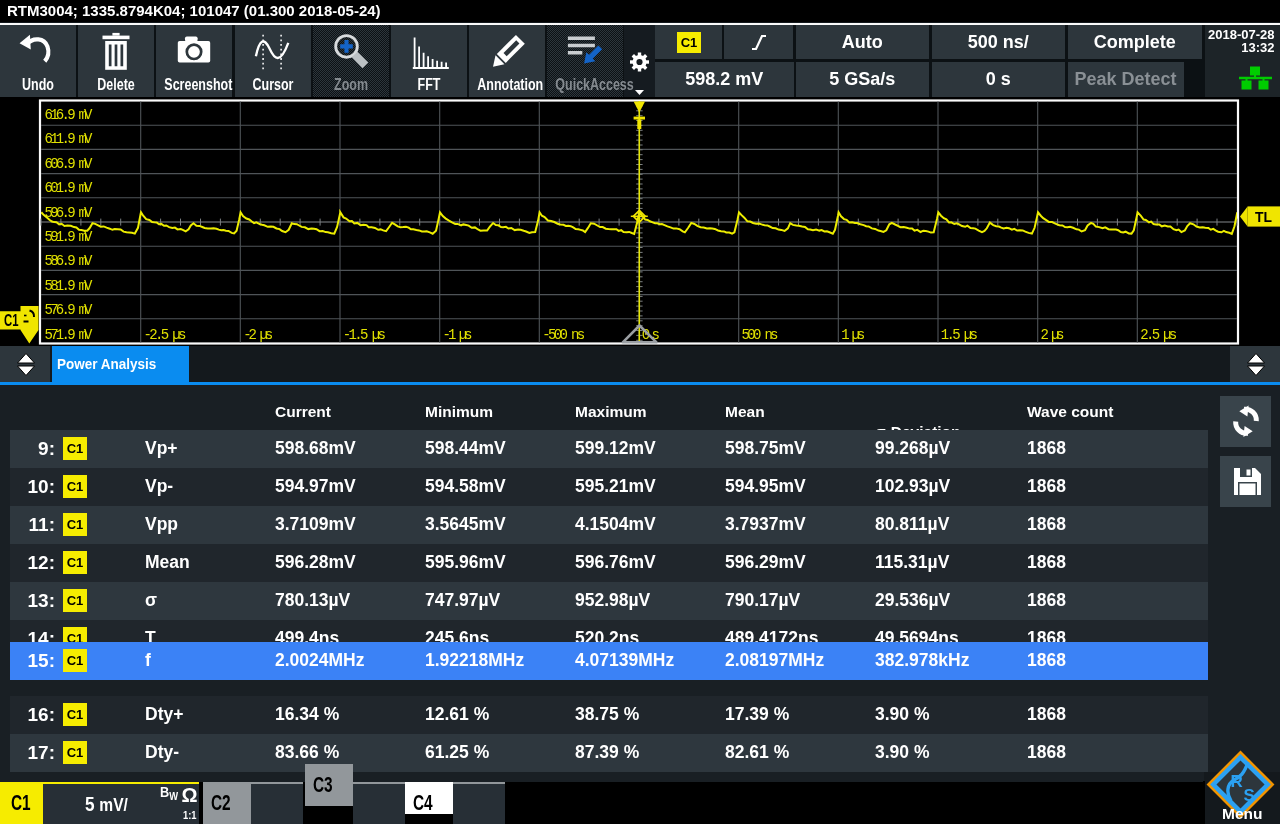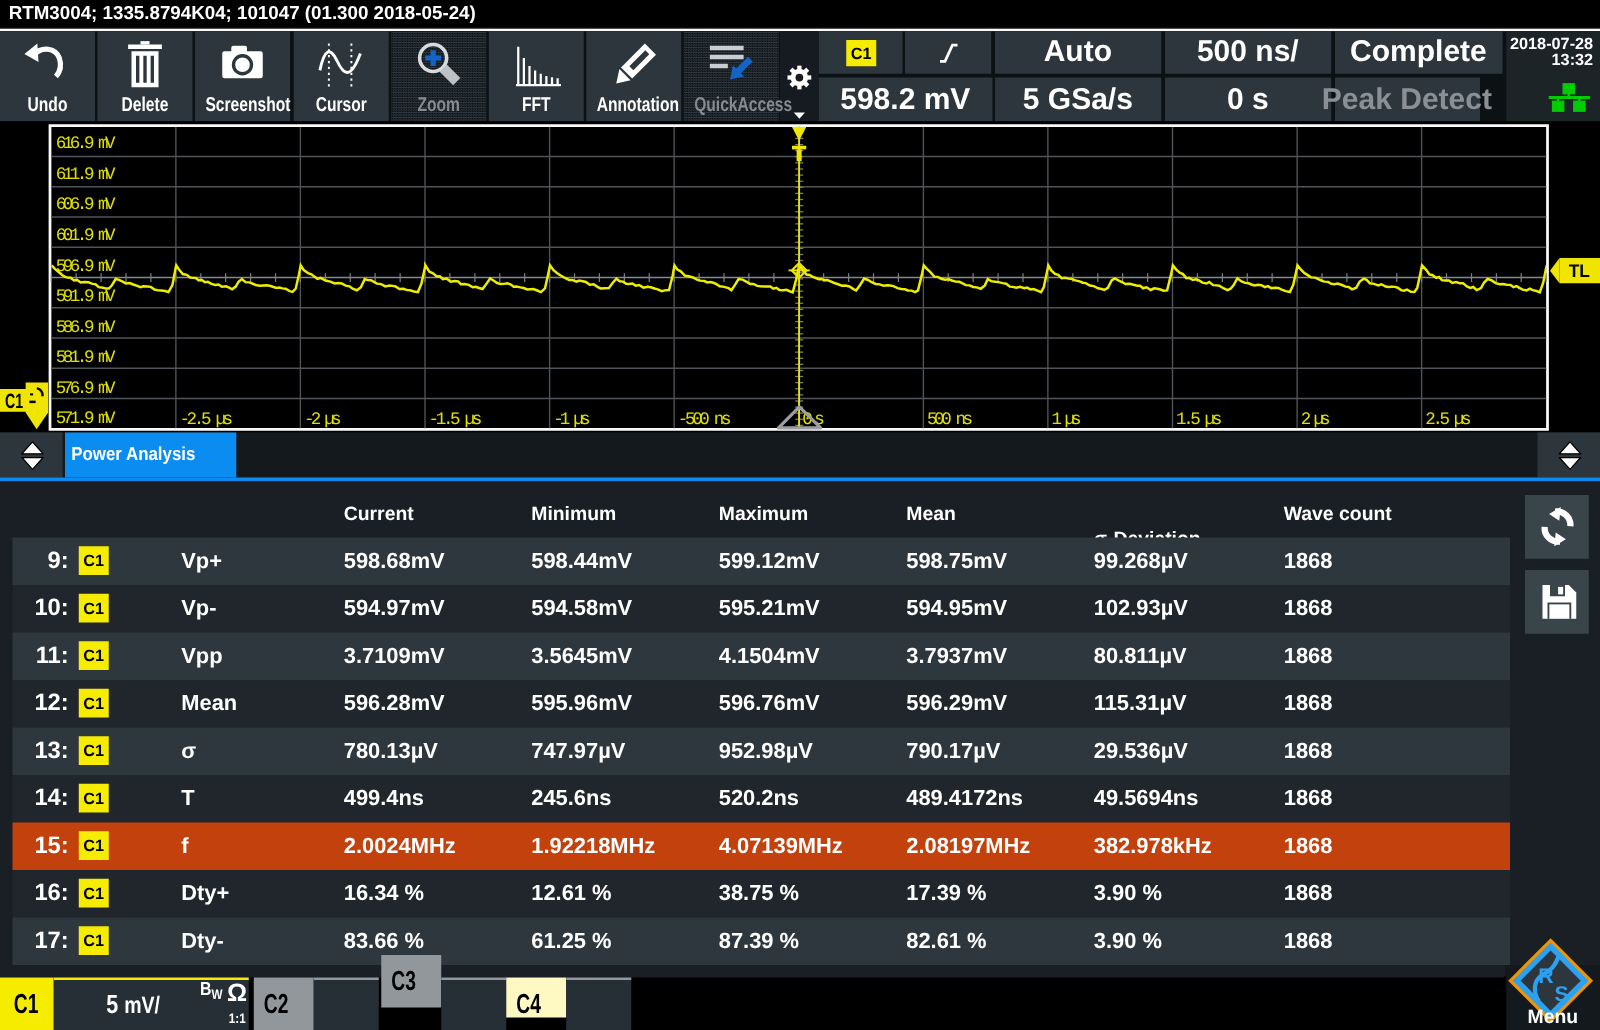--- a/index.html
+++ b/index.html
@@ -4,21 +4,21 @@
   html,body{margin:0;padding:0;}
   body{width:1280px;height:824px;position:relative;background:#14191d;overflow:hidden;
        font-family:"Liberation Sans",sans-serif;}
   .abs{position:absolute;}
   .btn{position:absolute;top:25px;height:72px;width:76px;background:#2d363c;}
   .btn .lab{position:absolute;bottom:3px;left:0;right:0;text-align:center;color:#fff;
        font-size:16px;font-weight:bold;transform:scaleX(0.78);white-space:nowrap;}
   .btn svg{position:absolute;left:50%;top:7px;transform:translateX(-50%) scale(0.9);transform-origin:50% 0;}
   .btn.dis{background:repeating-conic-gradient(#0c1114 0% 25%, #2d363c 0% 50%) 0 0/2px 2px;}
   .btn.dis .lab{color:#858b90;}
-  .cell{position:absolute;background:#2d363c;color:#fff;font-weight:bold;font-size:24px;
+  .cell{position:absolute;background:#2d363c;color:#fff;font-weight:bold;font-size:18px;
         display:flex;align-items:center;justify-content:center;white-space:nowrap;}
   .trow{position:absolute;left:10px;width:1198px;height:38px;}
   .trow .num{position:absolute;left:0;width:45px;text-align:right;top:8px;color:#fff;
         font-size:19px;font-weight:bold;}
   .trow .c1b{position:absolute;left:53px;top:7px;width:24px;height:23px;background:#f6ec00;
         color:#000;font-size:13px;font-weight:bold;text-align:center;line-height:23px;}
   .trow .v{position:absolute;top:8px;color:#fff;font-size:17.5px;font-weight:bold;white-space:nowrap;}
   .hdr{position:absolute;color:#fff;font-size:15.5px;font-weight:bold;top:0;}
   .v.t1{left:135px}.v.t2{left:265px}.v.t3{left:415px}.v.t4{left:565px}.v.t5{left:715px}
   .v.t6{left:865px}.v.t7{left:1017px}
@@ -427,21 +427,21 @@
  <div class="num">14:</div>
     <div class="c1b">C1</div>
  <div class="v t1">T</div>
  <div class="v t2">499.4ns</div>
  <div class="v t3">245.6ns</div>
  <div class="v t4">520.2ns</div>
  <div class="v t5">489.4172ns</div>
  <div class="v t6">49.5694ns</div>
  <div class="v t7">1868</div>
 </div>
-<div class="trow" style="top:658px;background:#c2410c;">
+<div class="trow" style="top:642px;background:#3b82f6;">
  <div class="num">15:</div>
     <div class="c1b">C1</div>
  <div class="v t1">f</div>
  <div class="v t2">2.0024MHz</div>
  <div class="v t3">1.92218MHz</div>
  <div class="v t4">4.07139MHz</div>
  <div class="v t5">2.08197MHz</div>
  <div class="v t6">382.978kHz</div>
  <div class="v t7">1868</div>
 </div>
@@ -492,21 +492,21 @@
 <div class="abs" style="left:181.5px;top:783.5px;color:#fff;font-size:20px;font-weight:bold;">Ω</div>
 <div class="abs" style="left:183px;top:809px;color:#fff;font-size:11px;font-weight:bold;transform:scaleX(0.85);transform-origin:0 0;">1:1</div>
 <div class="abs" style="left:203px;top:782px;width:48px;height:42px;background:#92979b;color:#000;">
     <span style="position:absolute;left:8px;top:8px;font-size:22px;font-weight:bold;transform:scaleX(0.7);transform-origin:0 0;">C2</span>
   </div>
 <div class="abs" style="left:251px;top:782px;width:52px;height:42px;background:#272f36;border-top:2.5px solid #92979b;box-sizing:border-box;"></div>
 <div class="abs" style="left:305px;top:764px;width:48px;height:42px;background:#92979b;color:#000;">
     <span style="position:absolute;left:8px;top:8px;font-size:22px;font-weight:bold;transform:scaleX(0.7);transform-origin:0 0;">C3</span>
   </div>
 <div class="abs" style="left:353px;top:782px;width:52px;height:42px;background:#272f36;border-top:2.5px solid #92979b;box-sizing:border-box;"></div>
-<div class="abs" style="left:405px;top:782px;width:48px;height:32px;background:#fef9c3;color:#000;">
+<div class="abs" style="left:405px;top:782px;width:48px;height:32px;background:#ffffff;color:#000;">
     <span style="position:absolute;left:8px;top:8px;font-size:22px;font-weight:bold;transform:scaleX(0.7);transform-origin:0 0;">C4</span>
   </div>
 <div class="abs" style="left:453px;top:782px;width:52px;height:42px;background:#272f36;border-top:2.5px solid #92979b;box-sizing:border-box;"></div>
 <div class="abs" style="left:1204px;top:772px;width:76px;height:52px;background:#14191d;"></div>
 <div class="abs" style="left:1203px;top:781px;width:1.5px;height:43px;background:#000;"></div>
 <svg class="abs" style="left:1206px;top:750px;" width="69" height="69" viewBox="0 0 69 69">
  <g transform="rotate(45 34.5 34.5)">
   <rect x="10.5" y="10.5" width="48" height="48" fill="#f29400"></rect>
   <rect x="13" y="13" width="43" height="43" fill="#2ba1f2"></rect>
   <rect x="17.5" y="17.5" width="34" height="34" fill="#2d363c"></rect>

